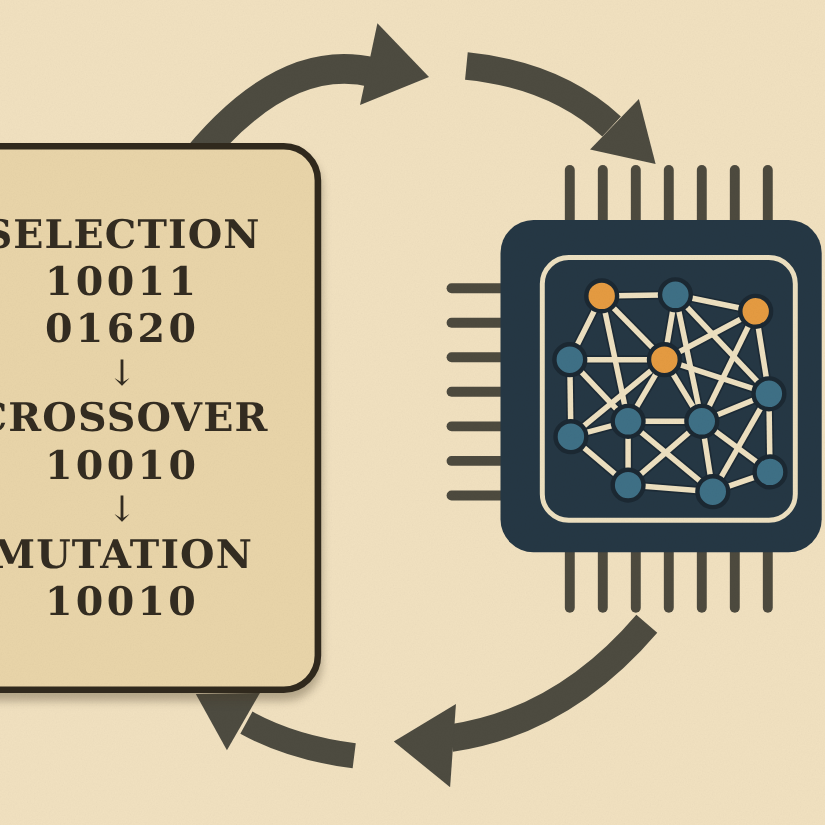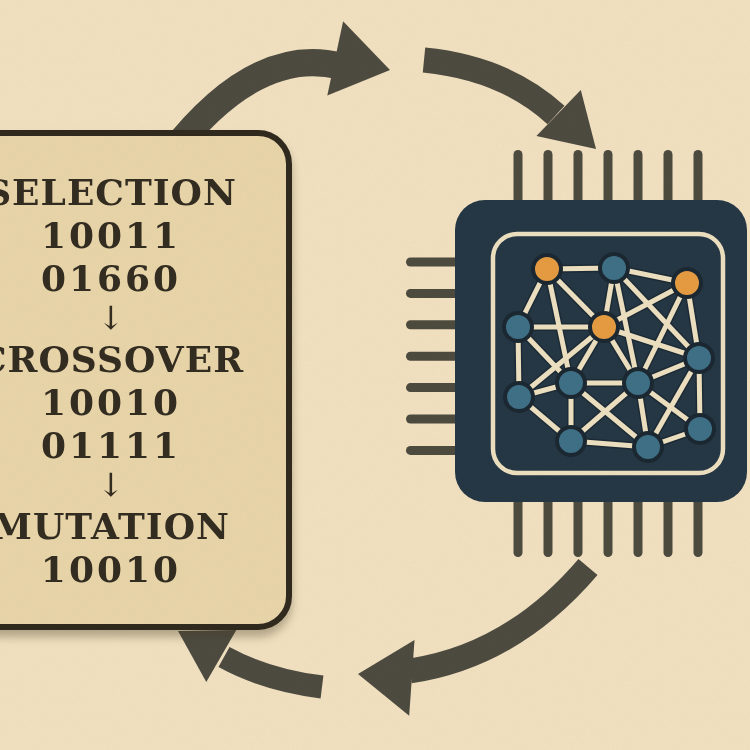--- a/index.html
+++ b/index.html
@@ -144,27 +144,26 @@
           <circle cx="648" cy="447" r="14" fill="#3e7086" stroke="#1b2832" stroke-width="4"></circle>
           <circle cx="700" cy="429" r="14" fill="#3e7086" stroke="#1b2832" stroke-width="4"></circle>
         </g>
       </g>
     </svg>
 
   <div class="card">
     <div class="step">
       <div class="step-label">SELECTION</div>
       <div class="binary">10011</div>
-      <div class="binary">01660</div>
+      <div class="binary">01620</div>
     </div>
     <div class="down-arrow">↓</div>
     <div class="step">
       <div class="step-label">CROSSOVER</div>
       <div class="binary">10010</div>
-      <div class="binary">01111</div>
     </div>
     <div class="down-arrow">↓</div>
     <div class="step">
       <div class="step-label">MUTATION</div>
       <div class="binary">10010</div>
     </div>
   </div>
 
   <svg class="grain" viewBox="0 0 750 750">
     <filter id="grainF">

